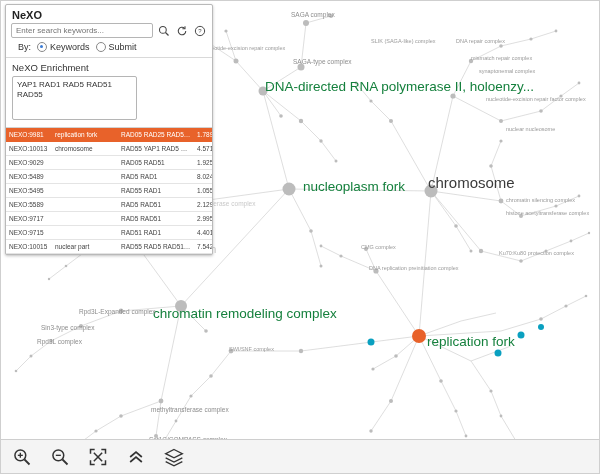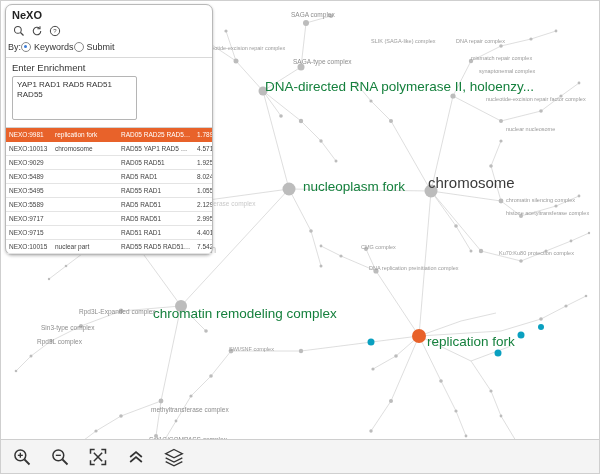--- a/index.html
+++ b/index.html
@@ -61,21 +61,21 @@
 
   
   #panel {
     position: absolute;
     left: 4px;
     top: 3px;
     width: 206px;
     background: #ffffff;
     border: 1px solid #b9b9b9;
     box-shadow: 0 1px 3px rgba(0,0,0,0.25);
-    border-radius: 7px;
+    border-radius: 2px;
     font-size: 9px;
     color: #333;
   }
   #panel-title {
     padding: 4px 6px 2px 6px;
     font-size: 11px;
     font-weight: bold;
     color: #222;
   }
   .search-row {
@@ -103,21 +103,22 @@
     align-items: center;
     justify-content: center;
     color: #555;
     cursor: pointer;
   }
   .icon-btn svg { display: block; }
 
   .radio-row {
     display: flex;
     align-items: center;
-    padding: 0 6px 5px 2px;
+    gap: 6px;
+    padding: 0 6px 5px 12px;
     font-size: 9px;
     color: #333;
   }
   .radio-item {
     display: flex;
     align-items: center;
     gap: 3px;
   }
   .radio {
     width: 8px;
@@ -477,20 +478,21 @@
     <div class="net-label small" style="left:36px;  top:337px;">Rpd3L complex</div>
     <div class="net-label tiny" style="left:228px; top:345px;">SWI/SNF complex</div>
     <div class="net-label small" style="left:150px; top:405px;">methyltransferase complex</div>
     <div class="net-label small" style="left:148px; top:435px;">Set1C/COMPASS complex</div>
   </div>
 
   <div id="panel">
     <div id="panel-title">NeXO</div>
 
     <div class="search-row">
+      <input class="search-input" type="text" placeholder="Enter search keywords..." style="">
       <div class="icon-btn">
         <svg width="12" height="12" viewBox="0 0 16 16">
             <circle cx="6.5" cy="6.5" r="4.5" fill="none" stroke="#444" stroke-width="1.4"></circle>
             <line x1="10" y1="10" x2="14" y2="14" stroke="#444" stroke-width="1.6"></line>
           </svg>
       </div>
       <div class="icon-btn">
         <svg width="12" height="12" viewBox="0 0 16 16">
             <path d="M13 8a5 5 0 1 1-1.6-3.6" fill="none" stroke="#444" stroke-width="1.4"></path>
             <polyline points="12,1.5 12,5 8.5,5" fill="none" stroke="#444" stroke-width="1.4"></polyline>
@@ -511,21 +513,21 @@
         <span>Keywords</span>
       </label>
       <label class="radio-item">
         <span class="radio"></span>
         <span>Submit</span>
       </label>
     </div>
 
     <div class="section-divider"></div>
 
-    <div class="section-title">Enter Enrichment</div>
+    <div class="section-title">NeXO Enrichment</div>
 
     <textarea class="term-area" placeholder="Enter gene names..." style="">YAP1 RAD1 RAD5 RAD51 RAD55</textarea>
 
 
     <div class="results">
       <table class="res">
         <tbody>
           <tr class="selected">
             <td class="c0">NEXO:9981</td>
             <td class="c1">replication fork</td>

